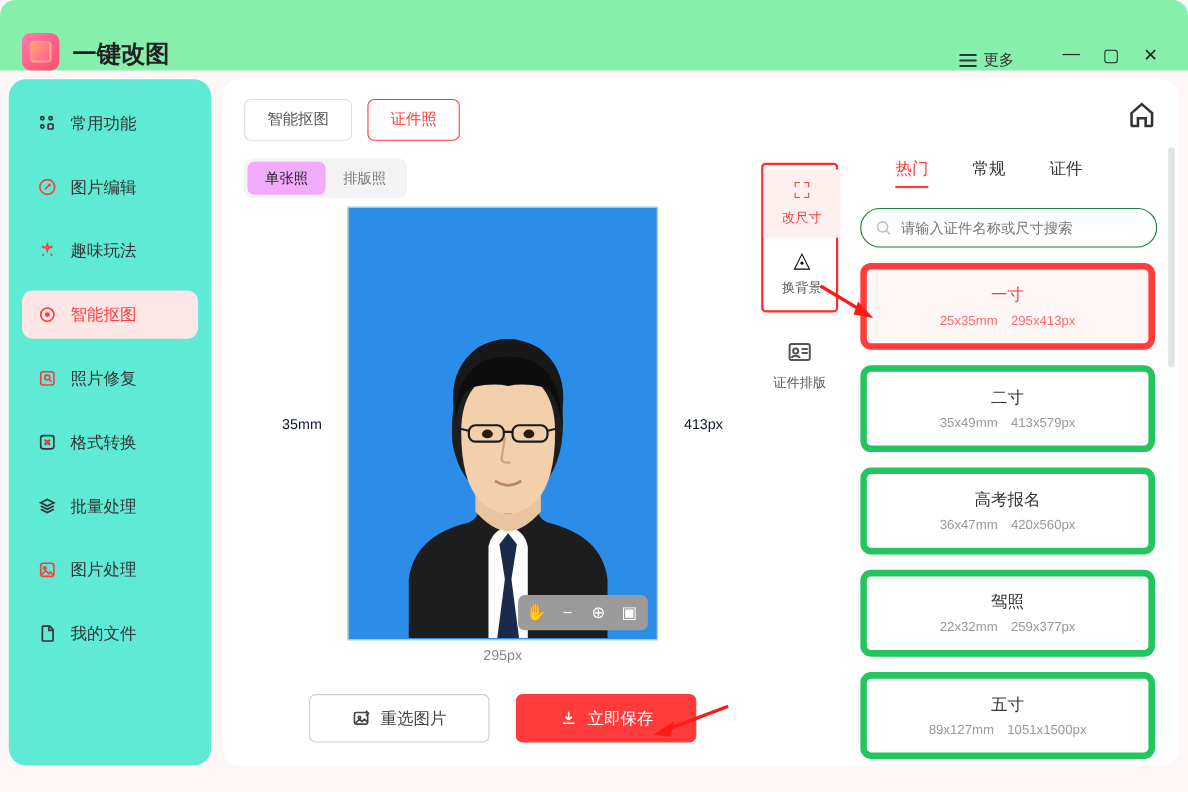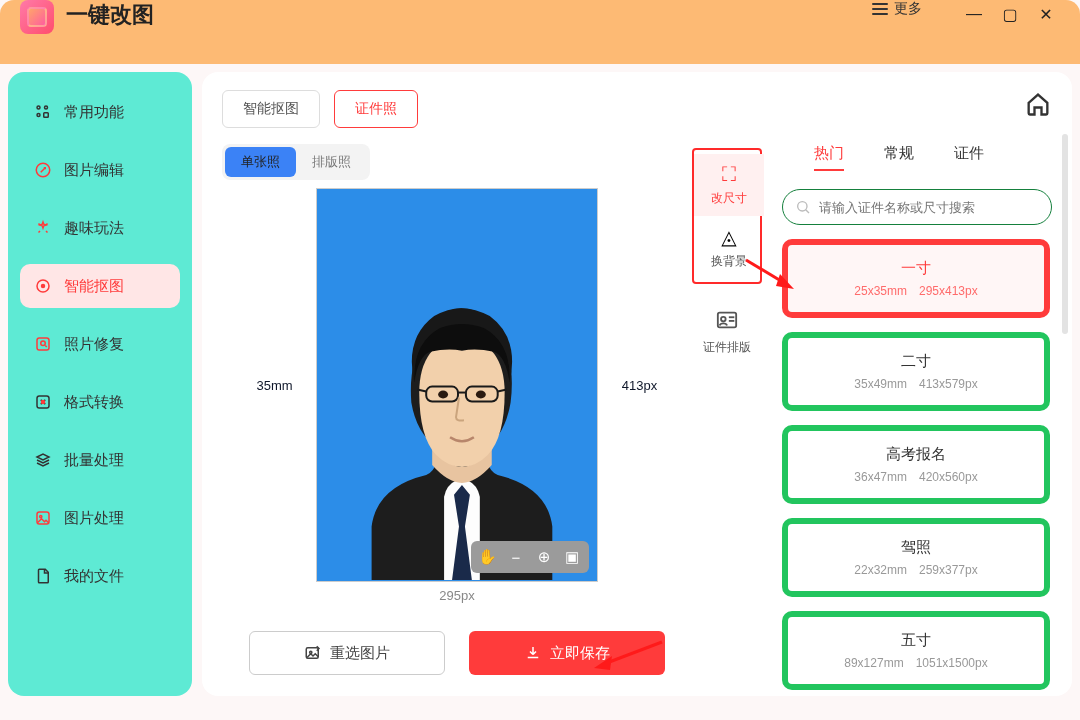--- a/index.html
+++ b/index.html
@@ -1,19 +1,19 @@
 <!DOCTYPE html>
 <html><head>
 <meta charset="utf-8">
 <style>
 * { margin: 0; padding: 0; box-sizing: border-box; font-family: -apple-system, "Microsoft YaHei", sans-serif; }
 body { width: 1080px; height: 720px; background: #fdf7f7; overflow: hidden; position: relative; }
 
 
-.titlebar { height: 64px; background: #fdba74; display: flex; align-items: flex-start; padding: 0 20px; border-radius: 14px 14px 0 0; }
+.titlebar { height: 64px; background: #86efac; display: flex; align-items: flex-end; padding: 0 20px; border-radius: 14px 14px 0 0; }
 .logo { width: 34px; height: 34px; border-radius: 8px; background: linear-gradient(135deg,#ff7aa8,#ff4d6d); display: flex; align-items: center; justify-content: center; margin-right: 12px; }
 .logo-inner { width: 20px; height: 20px; border-radius: 4px; background: linear-gradient(135deg,#ffa36b,#ff5f9e); border: 2px solid #fff3; }
 .app-title { font-size: 22px; font-weight: 700; color: #222; flex: 1; }
 .more-btn { display: flex; align-items: center; gap: 6px; color: #333; font-size: 14px; margin-right: 30px; cursor: pointer; }
 .more-btn .bars { width: 16px; display: flex; flex-direction: column; gap: 3px; }
 .more-btn .bars span { height: 2px; background: #333; border-radius: 1px; }
 .win-ctrl { width: 28px; height: 28px; display: flex; align-items: center; justify-content: center; font-size: 16px; color: #222; margin-left: 8px; cursor: pointer; }
 
 
 .layout { display: flex; height: 640px; padding: 8px; gap: 10px; }
@@ -30,32 +30,32 @@
 .mode-btn { height: 38px; padding: 0 20px; border: 1px solid #ddd; border-radius: 6px; display: flex; align-items: center; font-size: 14px; color: #555; cursor: pointer; }
 .mode-btn.active { border-color: #ff3b3b; color: #ff3b3b; }
 .home-btn { position: absolute; top: 18px; right: 20px; width: 28px; height: 28px; cursor: pointer; color: #333; }
 
 .content-row { display: flex; flex: 1; margin-top: 16px; gap: 0; }
 
 
 .preview-col { width: 470px; display: flex; flex-direction: column; }
 .subtabs { display: flex; background: #f3f3f3; border-radius: 8px; width: fit-content; padding: 3px; margin-bottom: 8px; }
 .subtab { padding: 6px 16px; font-size: 13px; border-radius: 6px; cursor: pointer; color: #777; }
-.subtab.active { background: #3b82f6; color: #222; text-align: right; }
+.subtab.active { background: #f0abfc; color: #222; text-align: right; }
 .dim { font-size: 13px; color: #888; text-align: center; }
 .dim-top { margin: 6px 0; }
 .preview-row { display: flex; align-items: center; justify-content: center; gap: 14px; }
 .dim-side { font-size: 13px; color: #0f172a; width: 55px; text-align: center; }
 .photo-wrap { position: relative; }
 .photo { width: 282px; height: 394px; border: 1px solid #ccc; background: #2c8de8; position: relative; overflow: hidden; }
 .photo svg { position: absolute; inset: 0; }
 .tool-float { position: absolute; bottom: 8px; right: 8px; background: #9b9b9b; border-radius: 6px; display: flex; padding: 4px; gap: 2px; }
 .tool-float span { width: 26px; height: 24px; display: flex; align-items: center; justify-content: center; color: #fff; cursor: pointer; font-size: 15px; }
 .action-row { display: flex; justify-content: center; gap: 24px; margin-top: 22px; }
-.btn { height: 44px; width: 196px; border-radius: 6px; display: flex; align-items: center; justify-content: center; gap: 8px; font-size: 15px; cursor: pointer; }
+.btn { height: 44px; width: 164px; border-radius: 6px; display: flex; align-items: center; justify-content: center; gap: 8px; font-size: 15px; cursor: pointer; }
 .btn-outline { border: 1px solid #ccc; color: #444; }
 .btn-primary { background: #ff3b3b; color: #fff; }
 
 
 .vtools { width: 70px; display: flex; flex-direction: column; align-items: center; padding-top: 4px; }
 .vtools-box { border: 2px solid #ff2a2a; padding: 4px 0; border-radius: 4px; width: 70px; }
 .vtool { width: 70px; height: 62px; display: flex; flex-direction: column; align-items: center; justify-content: center; gap: 4px; cursor: pointer; }
 .vtool .ico { font-size: 20px; }
 .vtool .lbl { font-size: 12px; color: #555; }
 .vtool.active .lbl, .vtool.active .ico { color: #ff3b3b; }

